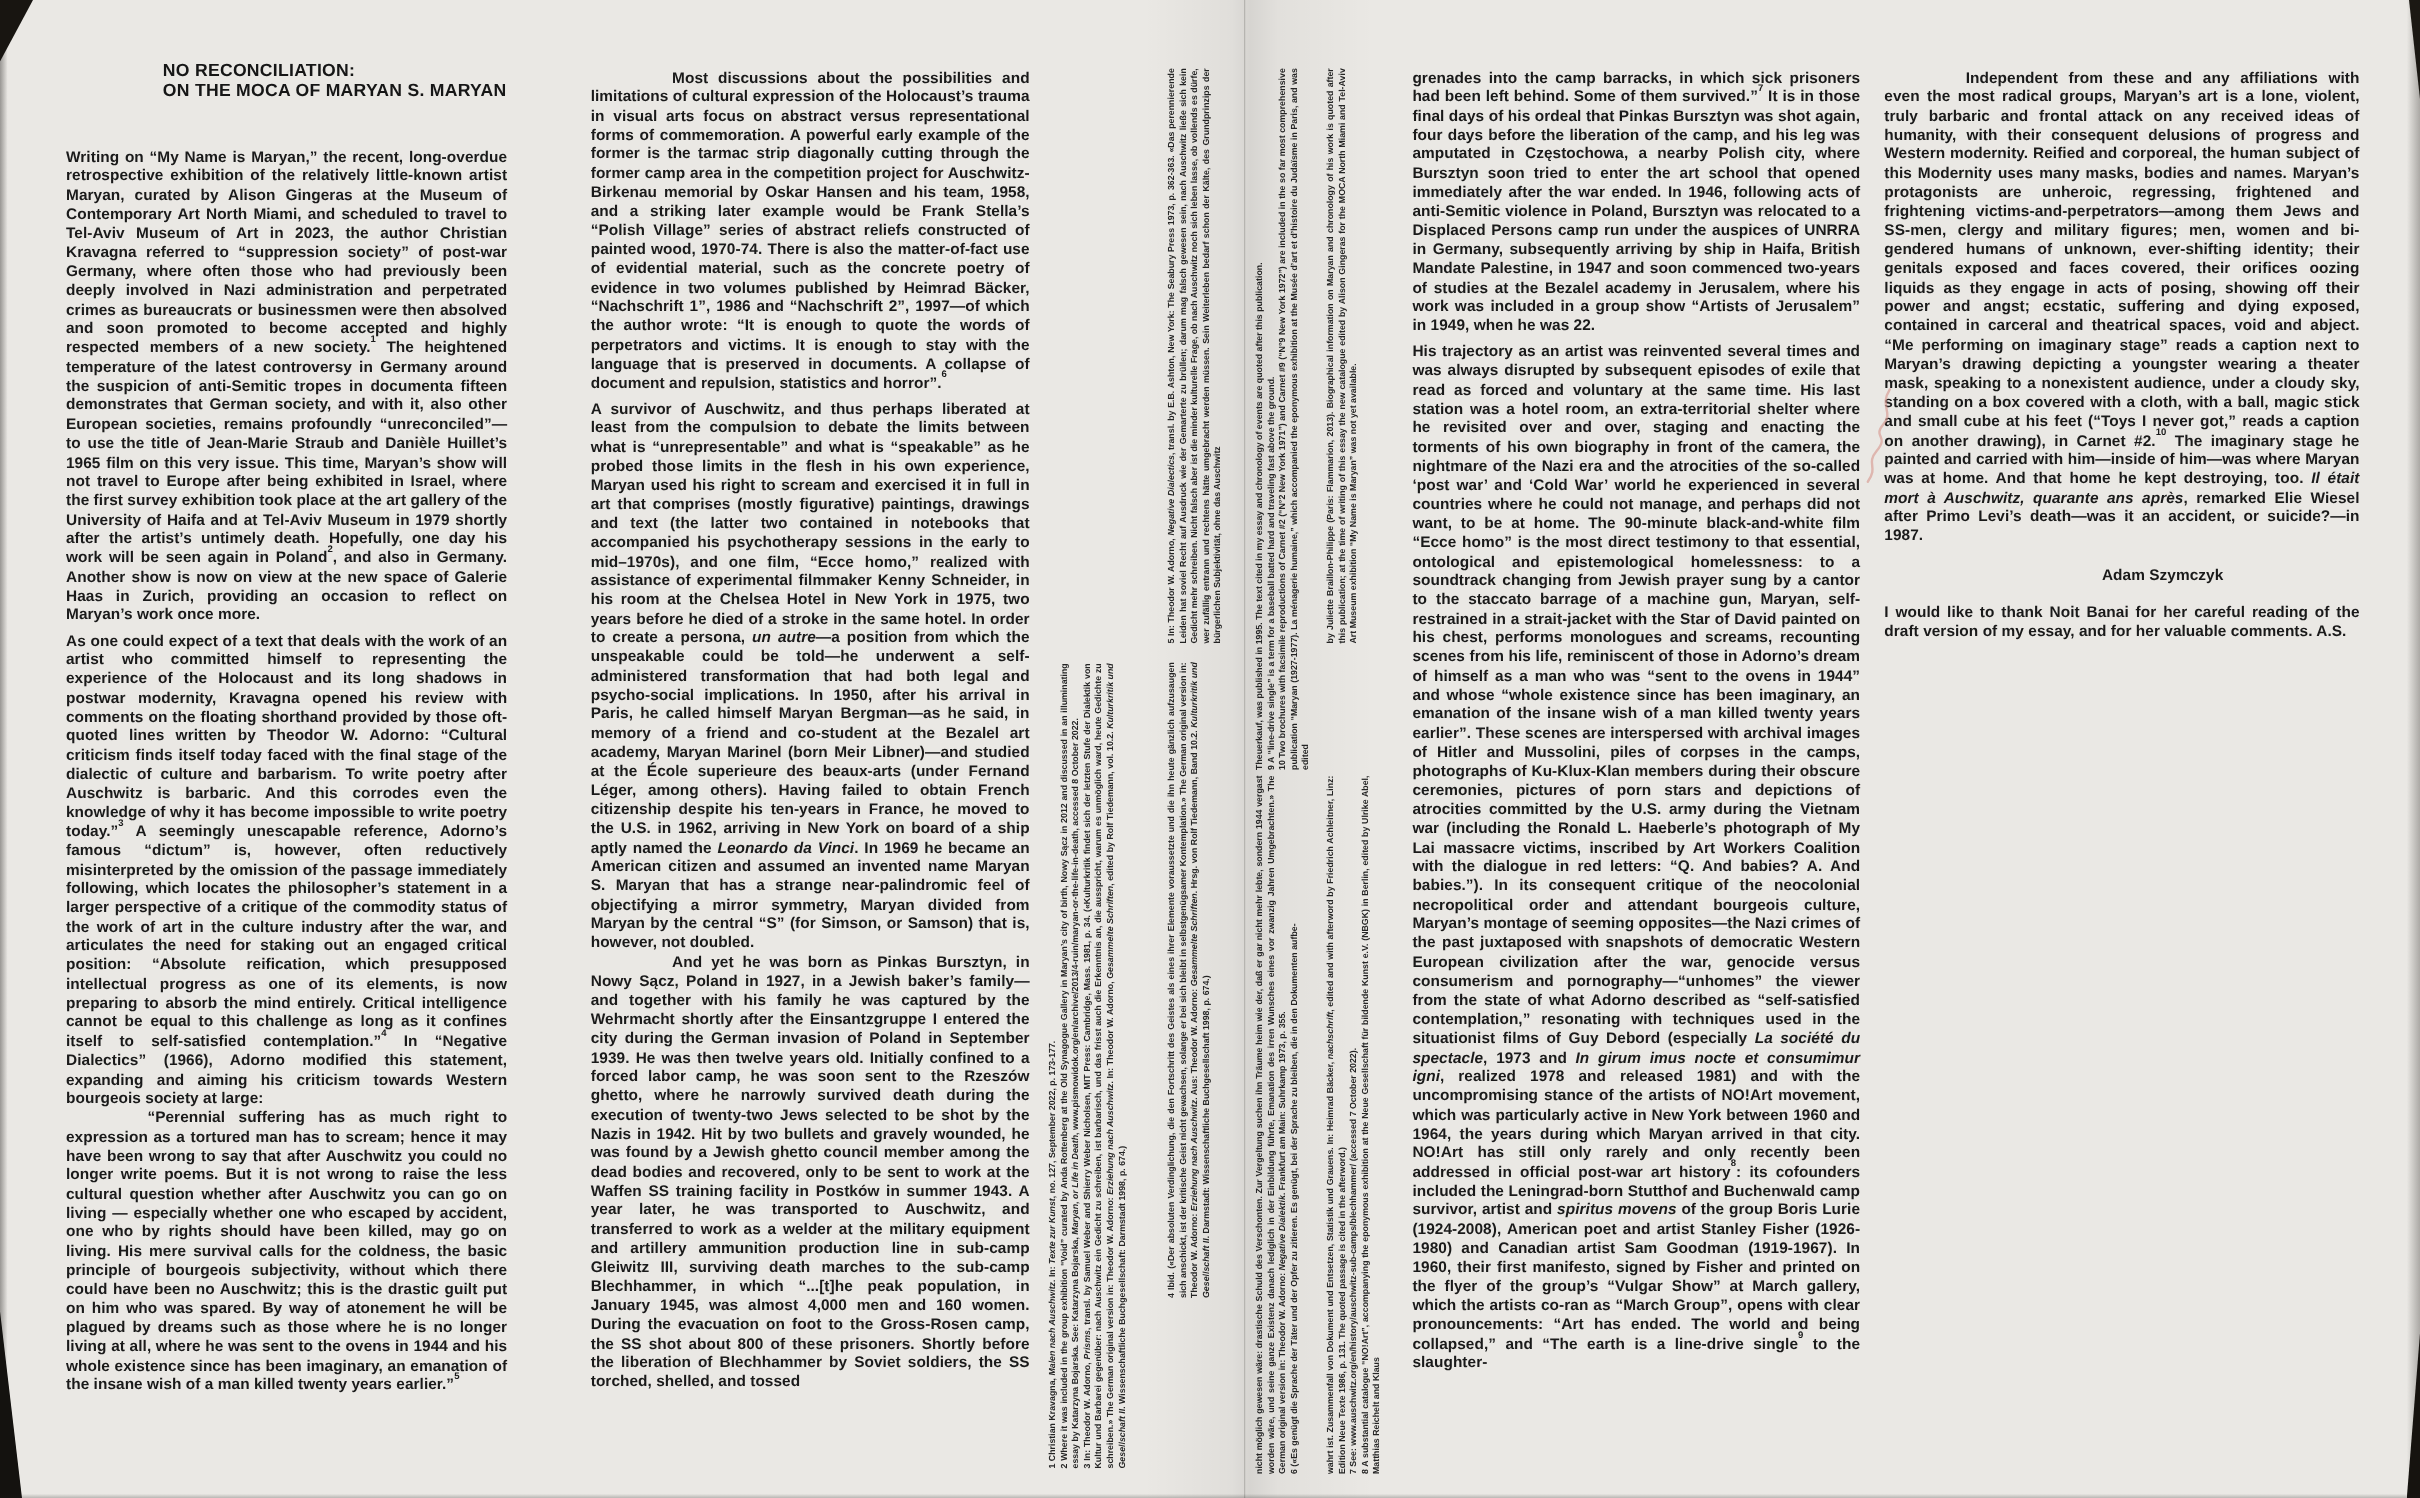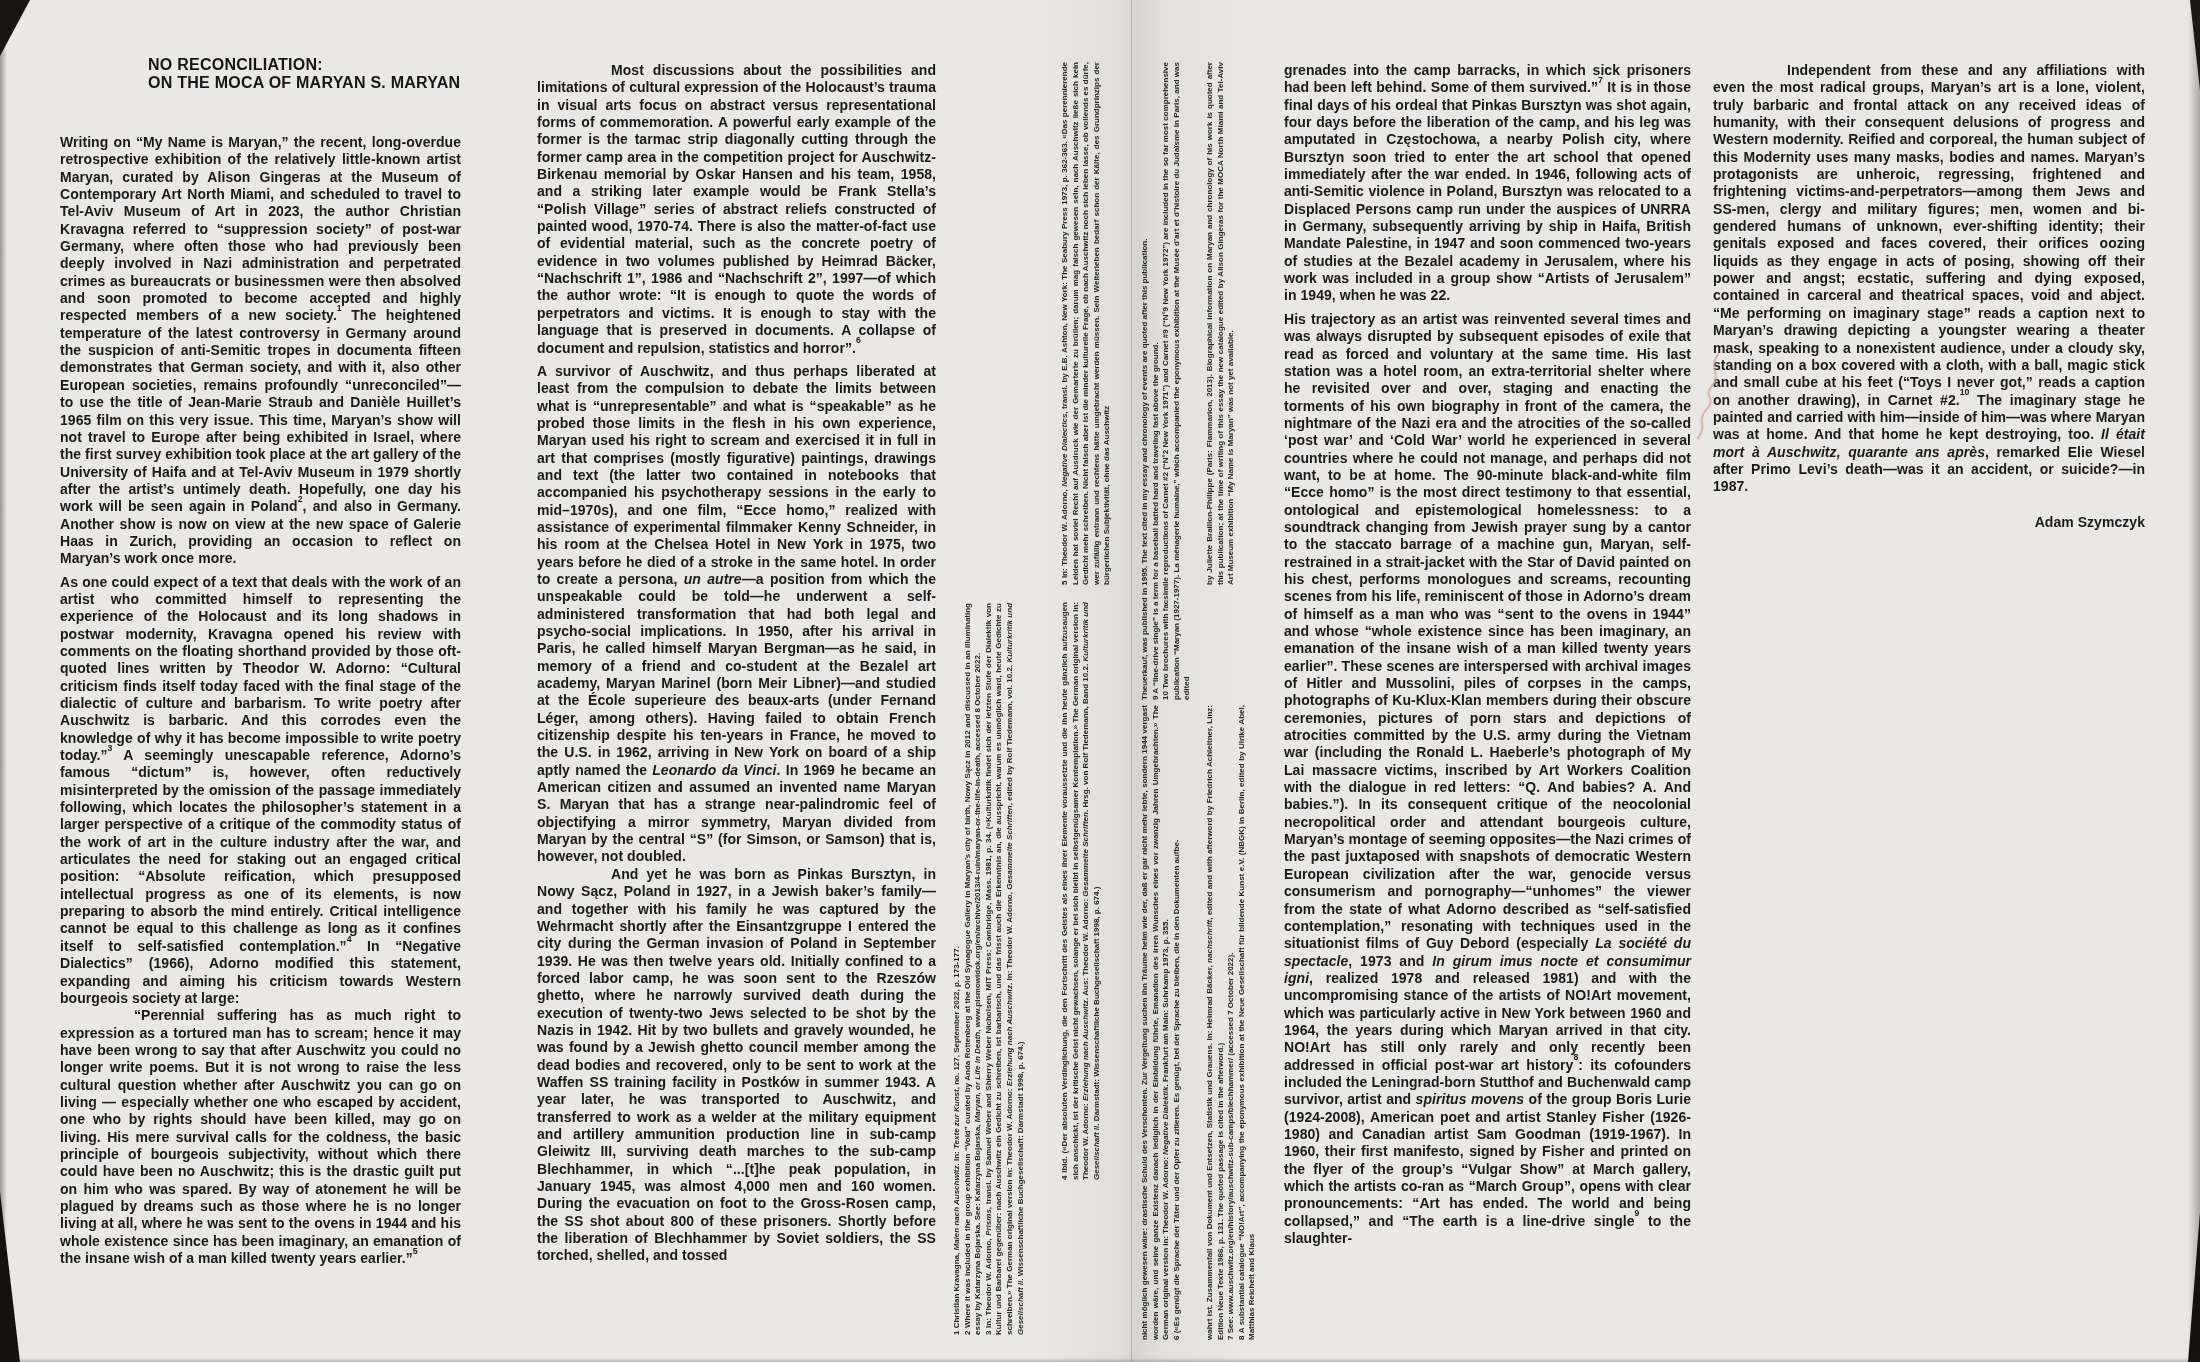--- a/index.html
+++ b/index.html
@@ -15,21 +15,21 @@
   #col-b { left:537px;  top:62px;  width:399px; }
   #col-c { left:1284px; top:62px;  width:407px; }
   #col-d { left:1713px; top:62px;  width:432px; }
 
   .par { margin:0; }
   .gap-before { margin-top:6px; }
   .indented { text-indent:74px; }
   .par i { font-style:italic; }
   .par sup, .rnote sup { font-size:0.62em; line-height:0; position:relative; top:-0.42em; }
 
-  #signature { margin:18px 0 17px 0; text-indent:74px; text-align:right; }
+  #signature { margin:18px 0 17px 0; text-indent:74px; text-align:center; }
 
   
   #title { position:absolute; left:148px; top:56px; font-weight:700;
            font-size:16px; line-height:17.8px; letter-spacing:0.25px; color:#161616; }
 
   
   .rnote { position:absolute; transform:rotate(-90deg); transform-origin:0 0;
            font-weight:700; font-size:8px; line-height:10.6px; color:#242424;
            text-align:justify; white-space:pre-line; letter-spacing:0; }
   .rnote i { font-style:italic; }
@@ -86,20 +86,21 @@
   </div>
 
   <div class="col" id="col-c">
     <p class="par">grenades into the camp barracks, in which sick prisoners had been left behind. Some of them survived.”<sup>7</sup> It is in those final days of his ordeal that Pinkas Bursztyn was shot again, four days before the liberation of the camp, and his leg was amputated in Częstochowa, a nearby Polish city, where Bursztyn soon tried to enter the art school that opened immediately after the war ended. In 1946, following acts of anti-Semitic violence in Poland, Bursztyn was relocated to a Displaced Persons camp run under the auspices of UNRRA in Germany, subsequently arriving by ship in Haifa, British Mandate Palestine, in 1947 and soon commenced two-years of studies at the Bezalel academy in Jerusalem, where his work was included in a group show “Artists of Jerusalem” in 1949, when he was 22.</p>
     <p class="par gap-before">His trajectory as an artist was reinvented several times and was always disrupted by subsequent episodes of exile that read as forced and voluntary at the same time. His last station was a hotel room, an extra-territorial shelter where he revisited over and over, staging and enacting the torments of his own biography in front of the camera, the nightmare of the Nazi era and the atrocities of the so-called ‘post war’ and ‘Cold War’ world he experienced in several countries where he could not manage, and perhaps did not want, to be at home. The 90-minute black-and-white film “Ecce homo” is the most direct testimony to that essential, ontological and epistemological homelessness: to a soundtrack changing from Jewish prayer sung by a cantor to the staccato barrage of a machine gun, Maryan, self-restrained in a strait-jacket with the Star of David painted on his chest, performs monologues and screams, recounting scenes from his life, reminiscent of those in Adorno’s dream of himself as a man who was “sent to the ovens in 1944” and whose “whole existence since has been imaginary, an emanation of the insane wish of a man killed twenty years earlier”. These scenes are interspersed with archival images of Hitler and Mussolini, piles of corpses in the camps, photographs of Ku-Klux-Klan members during their obscure ceremonies, pictures of porn stars and depictions of atrocities committed by the U.S. army during the Vietnam war (including the Ronald L. Haeberle’s photograph of My Lai massacre victims, inscribed by Art Workers Coalition with the dialogue in red letters: “Q. And babies? A. And babies.”). In its consequent critique of the neocolonial necropolitical order and attendant bourgeois culture, Maryan’s montage of seeming opposites—the Nazi crimes of the past juxtaposed with snapshots of democratic Western European civilization after the war, genocide versus consumerism and pornography—“unhomes” the viewer from the state of what Adorno described as “self-satisfied contemplation,” resonating with techniques used in the situationist films of Guy Debord (especially <i>La société du spectacle</i>, 1973 and <i>In girum imus nocte et consumimur igni</i>, realized 1978 and released 1981) and with the uncompromising stance of the artists of NO!Art movement, which was particularly active in New York between 1960 and 1964, the years during which Maryan arrived in that city. NO!Art has still only rarely and only recently been addressed in official post-war art history<sup>8</sup>: its cofounders included the Leningrad-born Stutthof and Buchenwald camp survivor, artist and <i>spiritus movens</i> of the group Boris Lurie (1924-2008), American poet and artist Stanley Fisher (1926-1980) and Canadian artist Sam Goodman (1919-1967). In 1960, their first manifesto, signed by Fisher and printed on the flyer of the group’s “Vulgar Show” at March gallery, which the artists co-ran as “March Group”, opens with clear pronouncements: “Art has ended. The world and being collapsed,” and “The earth is a line-drive single<sup>9</sup> to the slaughter-</p>
   </div>
 
   <div class="col" id="col-d">
     <p class="par indented">Independent from these and any affiliations with even the most radical groups, Maryan’s art is a lone, violent, truly barbaric and frontal attack on any received ideas of humanity, with their consequent delusions of progress and Western modernity. Reified and corporeal, the human subject of this Modernity uses many masks, bodies and names. Maryan’s protagonists are unheroic, regressing, frightened and frightening victims-and-perpetrators—among them Jews and SS-men, clergy and military figures; men, women and bi-gendered humans of unknown, ever-shifting identity; their genitals exposed and faces covered, their orifices oozing liquids as they engage in acts of posing, showing off their power and angst; ecstatic, suffering and dying exposed, contained in carceral and theatrical spaces, void and abject. “Me performing on imaginary stage” reads a caption next to Maryan’s drawing depicting a youngster wearing a theater mask, speaking to a nonexistent audience, under a cloudy sky, standing on a box covered with a cloth, with a ball, magic stick and small cube at his feet (“Toys I never got,” reads a caption on another drawing), in Carnet #2.<sup>10</sup> The imaginary stage he painted and carried with him—inside of him—was where Maryan was at home. And that home he kept destroying, too. <i>Il était mort à Auschwitz, quarante ans après</i>, remarked Elie Wiesel after Primo Levi’s death—was it an accident, or suicide?—in 1987.</p>
     <p class="par" id="signature">Adam Szymczyk</p>
+    <p class="par">I would like to thank Noit Banai for her careful reading of the draft version of my essay, and for her valuable comments. A.S.</p>
   </div>
 
   <div class="rnote" id="note-left-inner">1    Christian Kravagna, <i>Malen nach Auschwitz</i>. In: <i>Texte zur Kunst</i>, no. 127, September 2022, p. 173-177.
 2    Where it was included in the group exhibition “Void” curated by Anda Rottenberg at the Old Synagogue Gallery in Maryan’s city of birth, Nowy Sącz in 2012 and discussed in an illuminating essay by Katarzyna Bojarska. See: Katarzyna Bojarska, <i>Maryan, or Life in Death</i>, www.pismowidok.org/en/archive/2013/4-ruin/maryan-or-the-life-in-death, accessed 8 October 2022.
 3    In: Theodor W. Adorno, <i>Prisms</i>, transl. by Samuel Weber and Shierry Weber Nicholsen, MIT Press: Cambridge, Mass. 1981, p. 34. («Kulturkritik findet sich der letzten Stufe der Dialektik von Kultur und Barbarei gegenüber: nach Auschwitz ein Gedicht zu schreiben, ist barbarisch, und das frisst auch die Erkenntnis an, die ausspricht, warum es unmöglich ward, heute Gedichte zu schreiben.» The German original version in: Theodor W. Adorno: <i>Erziehung nach Auschwitz</i>. In: Theodor W. Adorno, <i>Gesammelte Schriften</i>, edited by Rolf Tiedemann, vol. 10.2. <i>Kulturkritik und Gesellschaft II</i>. Wissenschaftliche Buchgesellschaft: Darmstadt 1998, p. 674.)</div>
   <div class="rnote" id="note-left-outer-bottom">4    Ibid. («Der absoluten Verdinglichung, die den Fortschritt des Geistes als eines ihrer Elemente voraussetzte und die ihn heute gänzlich aufzusaugen sich anschickt, ist der kritische Geist nicht gewachsen, solange er bei sich bleibt in selbstgenügsamer Kontemplation.» The German original version in: Theodor W. Adorno: <i>Erziehung nach Auschwitz</i>. Aus: Theodor W. Adorno: <i>Gesammelte Schriften</i>. Hrsg. von Rolf Tiedemann, Band 10.2. <i>Kulturkritik und Gesellschaft II</i>. Darmstadt: Wissenschaftliche Buchgesellschaft 1998, p. 674.)</div>
   <div class="rnote" id="note-left-outer-top">5    In: Theodor W. Adorno, <i>Negative Dialectics</i>, transl. by E.B. Ashton, New York: The Seabury Press 1973, p. 362-363. «Das perennierende Leiden hat soviel Recht auf Ausdruck wie der Gemarterte zu brüllen; darum mag falsch gewesen sein, nach Auschwitz ließe sich kein Gedicht mehr schreiben. Nicht falsch aber ist die minder kulturelle Frage, ob nach Auschwitz noch sich leben lasse, ob vollends es dürfe, wer zufällig entrann und rechtens hätte umgebracht werden müssen. Sein Weiterleben bedarf schon der Kälte, des Grundprinzips der bürgerlichen Subjektivität, ohne das Auschwitz</div>
   <div class="rnote" id="note-right-inner-bottom">nicht möglich gewesen wäre: drastische Schuld des Verschonten. Zur Vergeltung suchen ihn Träume heim wie der, daß er gar nicht mehr lebte, sondern 1944 vergast worden wäre, und seine ganze Existenz danach lediglich in der Einbildung führte, Emanation des irren Wunsches eines vor zwanzig Jahren Umgebrachten.» The German original version in: Theodor W. Adorno: <i>Negative Dialektik</i>. Frankfurt am Main: Suhrkamp 1973, p. 355.
 6    («Es genügt die Sprache der Täter und der Opfer zu zitieren. Es genügt, bei der Sprache zu bleiben, die in den Dokumenten aufbe-</div>
   <div class="rnote" id="note-right-outer-bottom">wahrt ist. Zusammenfall von Dokument und Entsetzen, Statistik und Grauens. In: Heimrad Bäcker, <i>nachschrift</i>, edited and with afterword by Friedrich Achleitner, Linz: Edition Neue Texte 1986, p. 131. The quoted passage is cited in the afterword.)

